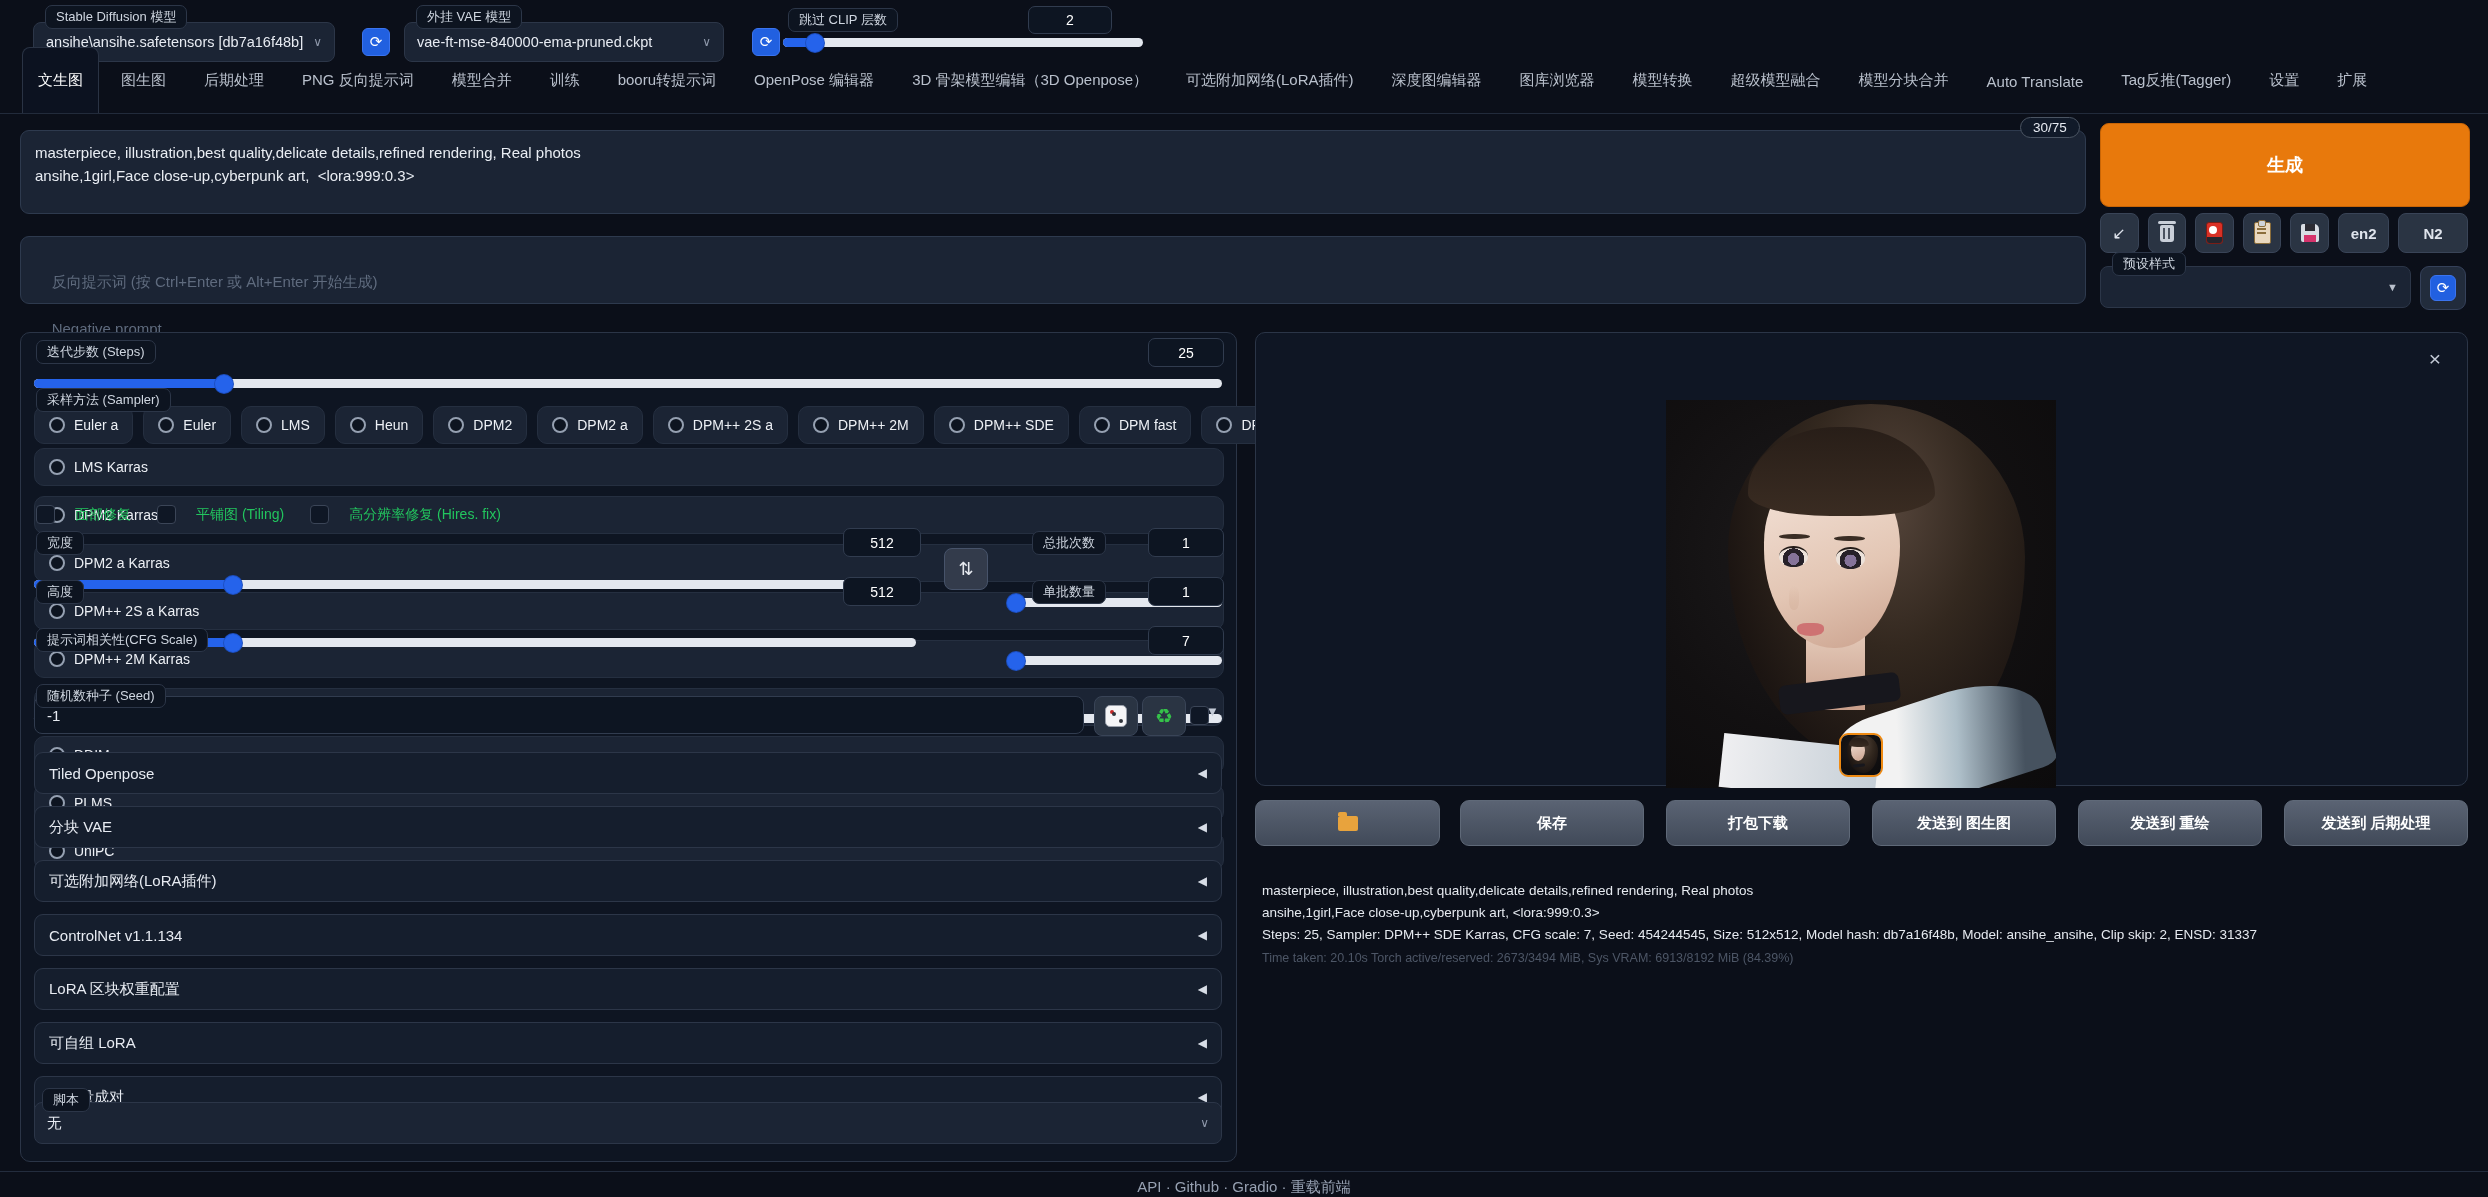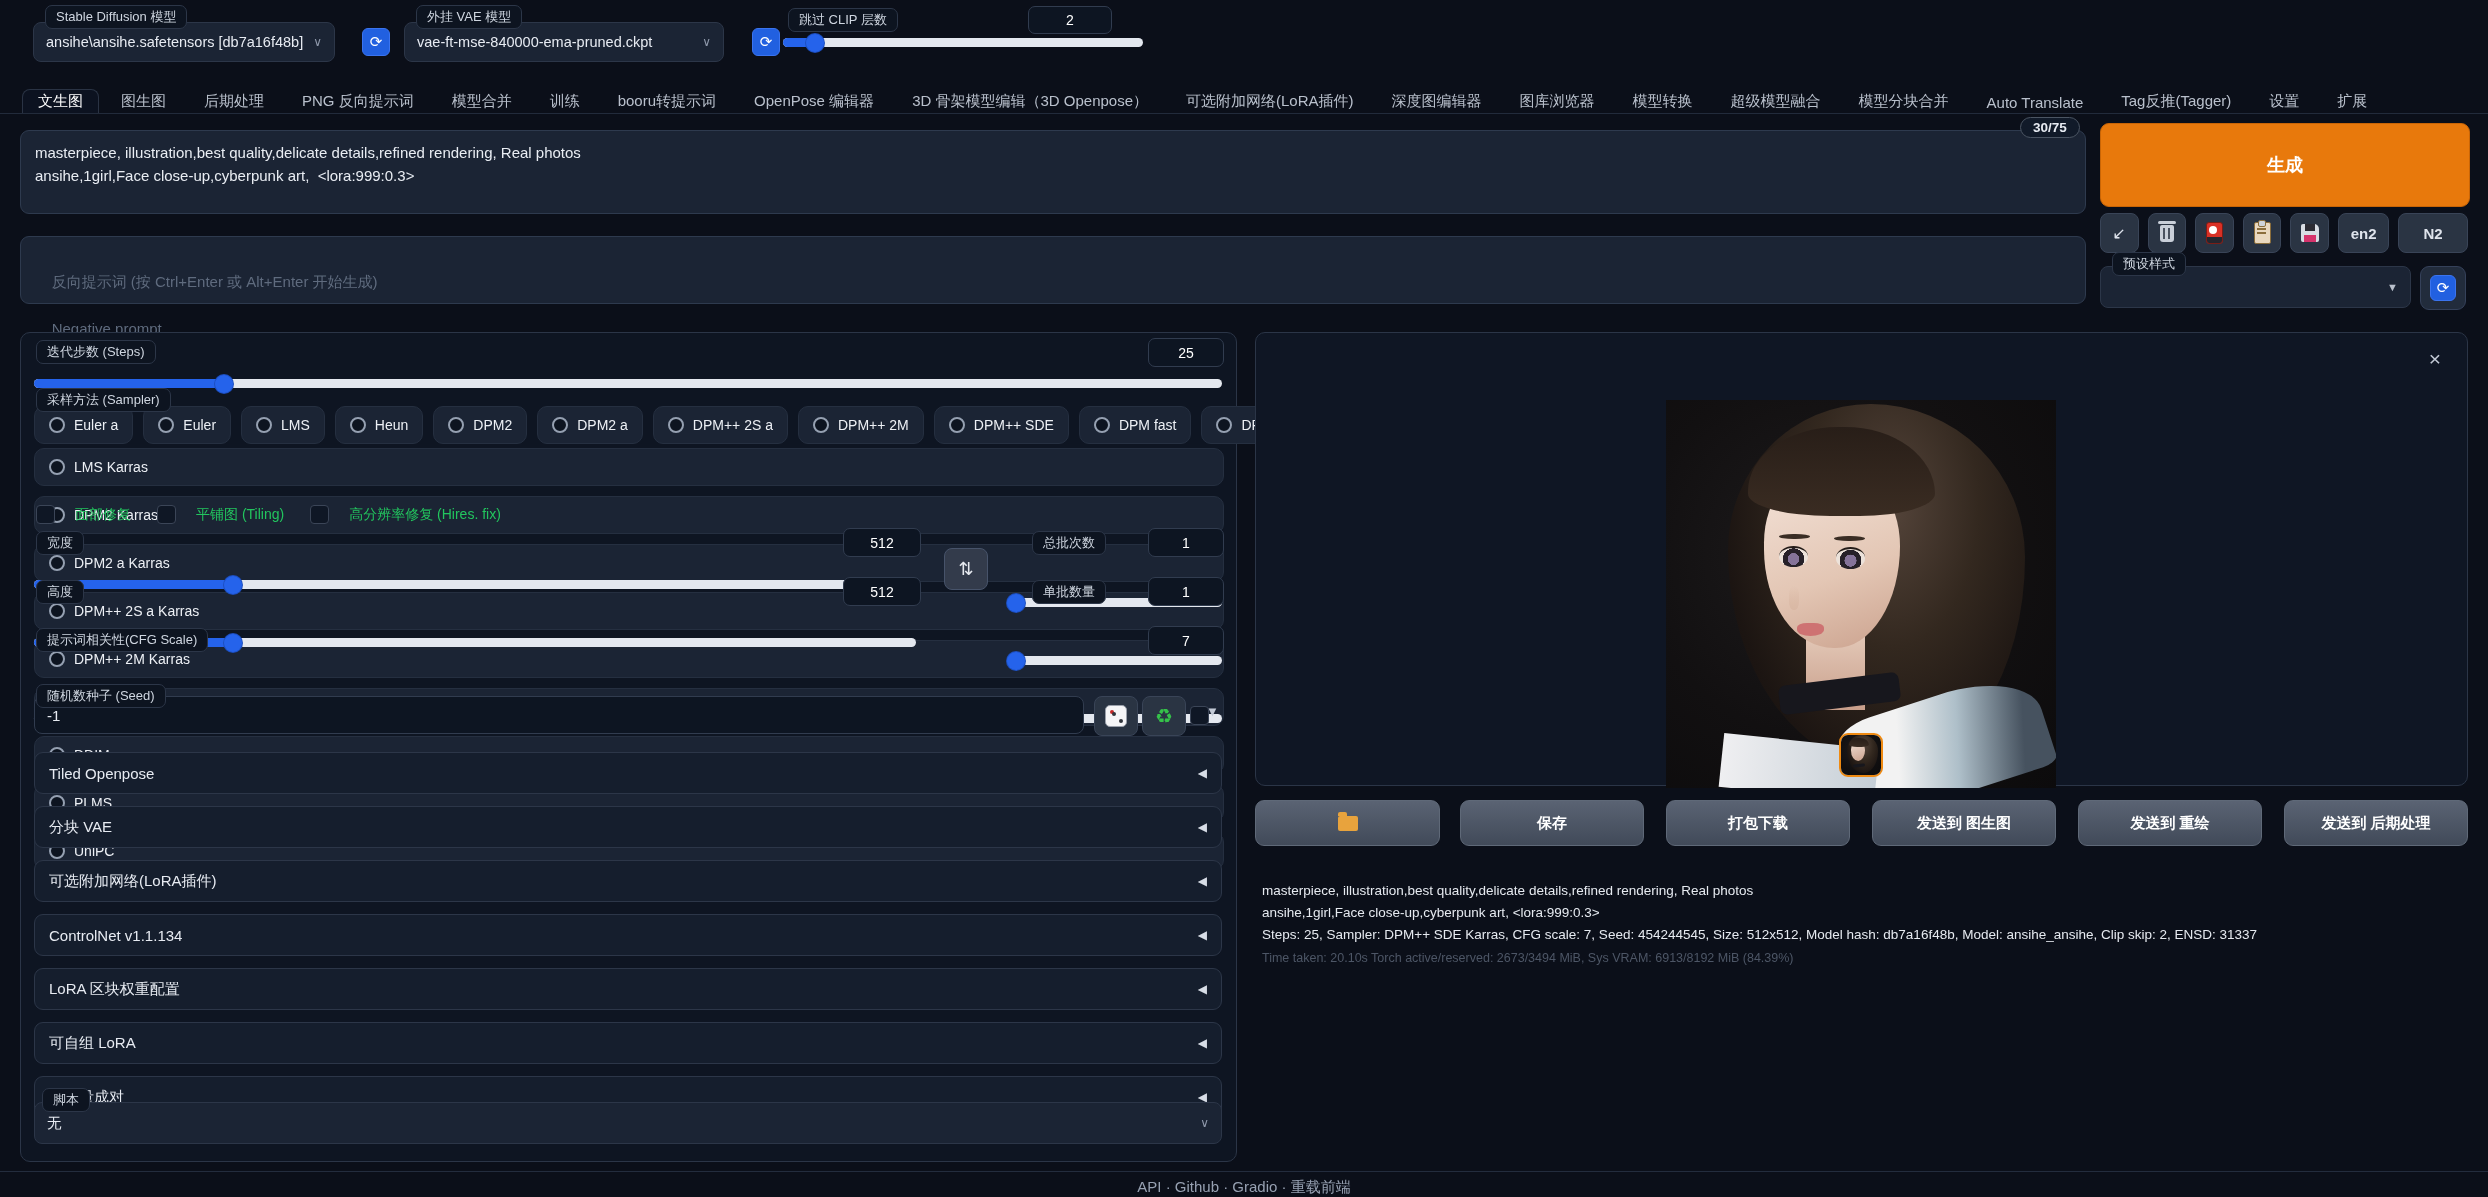--- a/index.html
+++ b/index.html
@@ -33,21 +33,21 @@
   .btn-secondary{display:flex;align-items:center;justify-content:center;height:44px;border-radius:9px;
         background:linear-gradient(180deg,#5a6373,#414a59);border:1px solid #5f6978;color:#fff;
         font-size:15px;font-weight:700;cursor:pointer;}
   .toolbtn{width:40px;height:38px;border-radius:8px;background:#2a3443;border:1px solid #394457;
         display:flex;align-items:center;justify-content:center;color:#dfe4ec;font-size:16px;cursor:pointer;}
 
   
   .topbar-label{position:absolute;top:5px;}
   .tabs{position:absolute;left:0;right:0;top:80px;height:33px;border-bottom:1px solid #222b3b;
         display:flex;align-items:flex-end;padding-left:22px;gap:6px;}
-  .tab{padding:2px 15px;font-size:15px;color:#b9c0cc;border:1px solid transparent;border-bottom:none;
+  .tab{padding:23px 15px;font-size:15px;color:#b9c0cc;border:1px solid transparent;border-bottom:none;
         border-radius:8px 8px 0 0;cursor:pointer;white-space:nowrap;}
   .tab.selected{background:#0c1220;border-color:#2a3344;color:#fff;}
 
   
   .txtbox{position:absolute;background:#1b2434;border:1px solid #2e3a4e;border-radius:9px;
         padding:10px 14px;font-size:15px;line-height:1.55;color:#e9edf3;white-space:pre-wrap;}
   .placeholder{color:#5f6b7e;}
   .counter-pill{position:absolute;background:#111a29;border:1px solid #4b5563;border-radius:11px;
         font-size:13.5px;color:#e7ebf2;padding:2px 12px;z-index:4;}
 
@@ -139,21 +139,21 @@
       <div class="tab">图库浏览器</div>
       <div class="tab">模型转换</div>
       <div class="tab">超级模型融合</div>
       <div class="tab">模型分块合并</div>
       <div class="tab">Auto Translate</div>
       <div class="tab">Tag反推(Tagger)</div>
       <div class="tab">设置</div>
       <div class="tab">扩展</div>
     </div>
 
-  <div class="counter-pill abs" style="left:2020px;top:117px;font-weight:bold;">30/75</div>
+  <div class="counter-pill abs" style="left:2020px;top:117px;">30/75</div>
   <div class="txtbox abs" style="left:20px;top:130px;width:2036px;height:62px;">masterpiece, illustration,best quality,delicate details,refined rendering, Real photos
 ansihe,1girl,Face close-up,cyberpunk art,  &lt;lora:999:0.3&gt;</div>
 
   <div class="txtbox abs" style="left:20px;top:236px;width:2036px;height:46px;">
     <span class="placeholder">反向提示词 (按 Ctrl+Enter 或 Alt+Enter 开始生成)</span><br>
     <span class="placeholder">Negative prompt</span>
   </div>
 
   <div class="abs" style="left:2100px;top:123px;width:368px;height:82px;background:#e8790c;border:1px solid #c96506;border-radius:9px;
        display:flex;align-items:center;justify-content:center;font-size:18px;font-weight:700;color:#fff;cursor:pointer;">生成</div>

